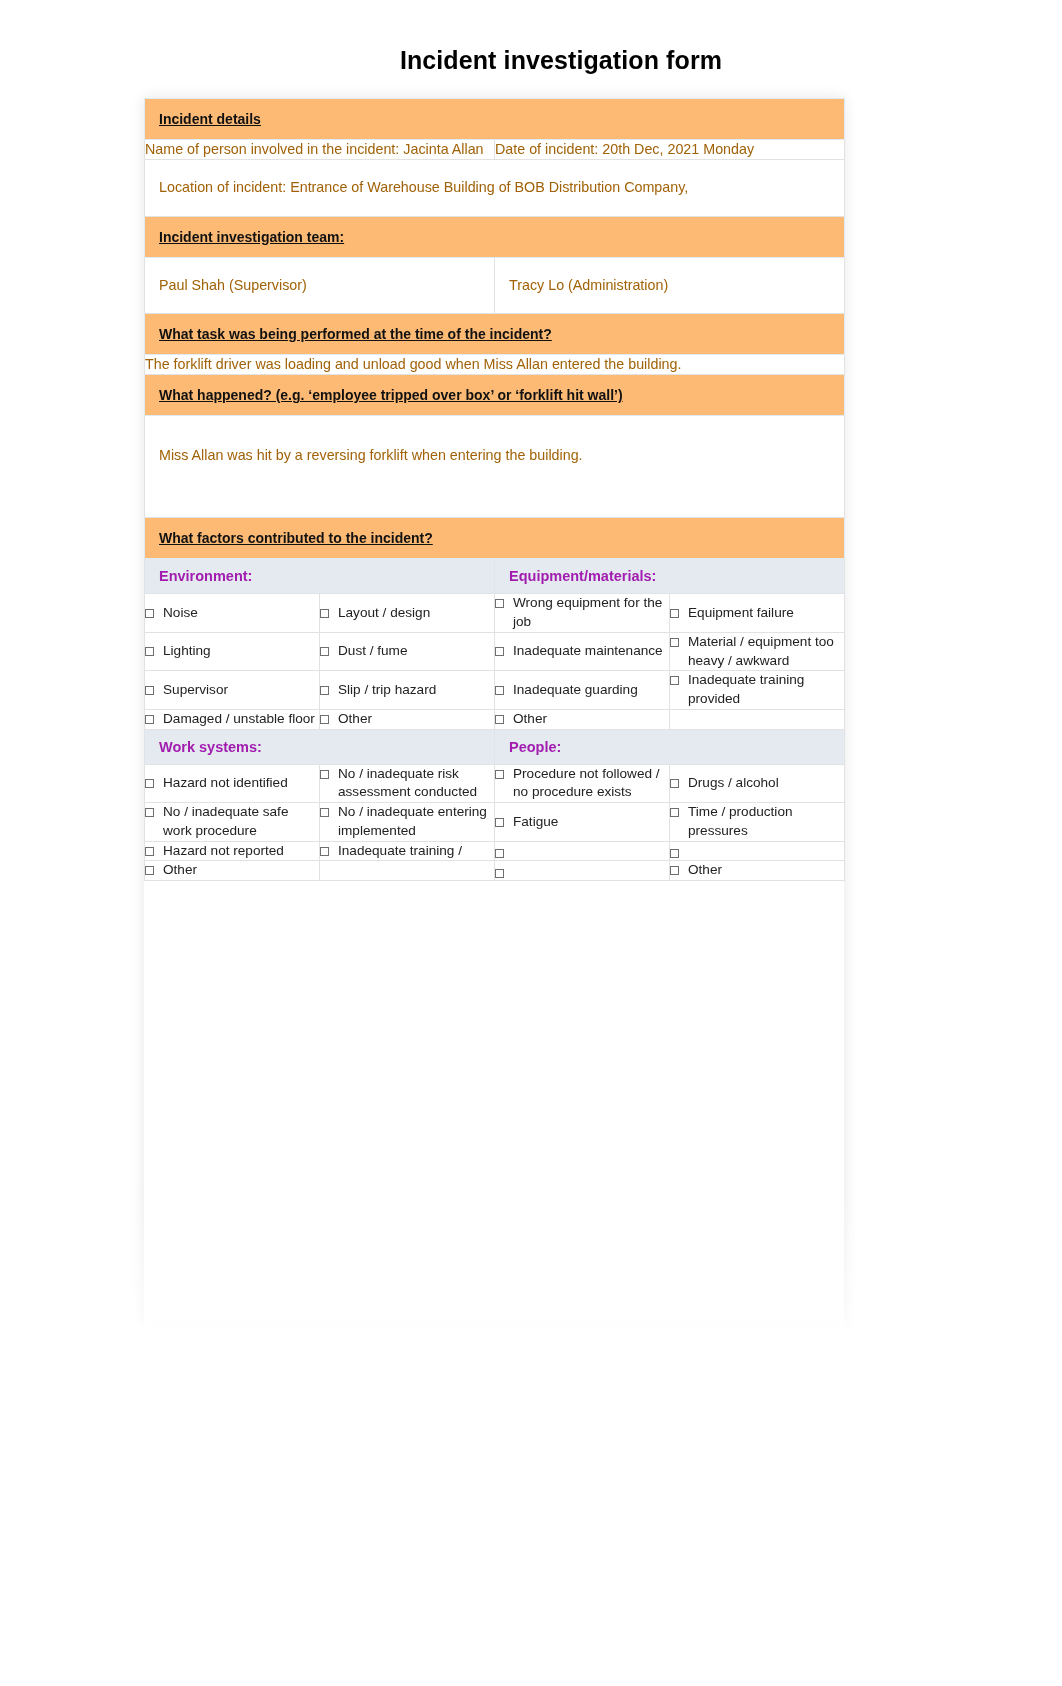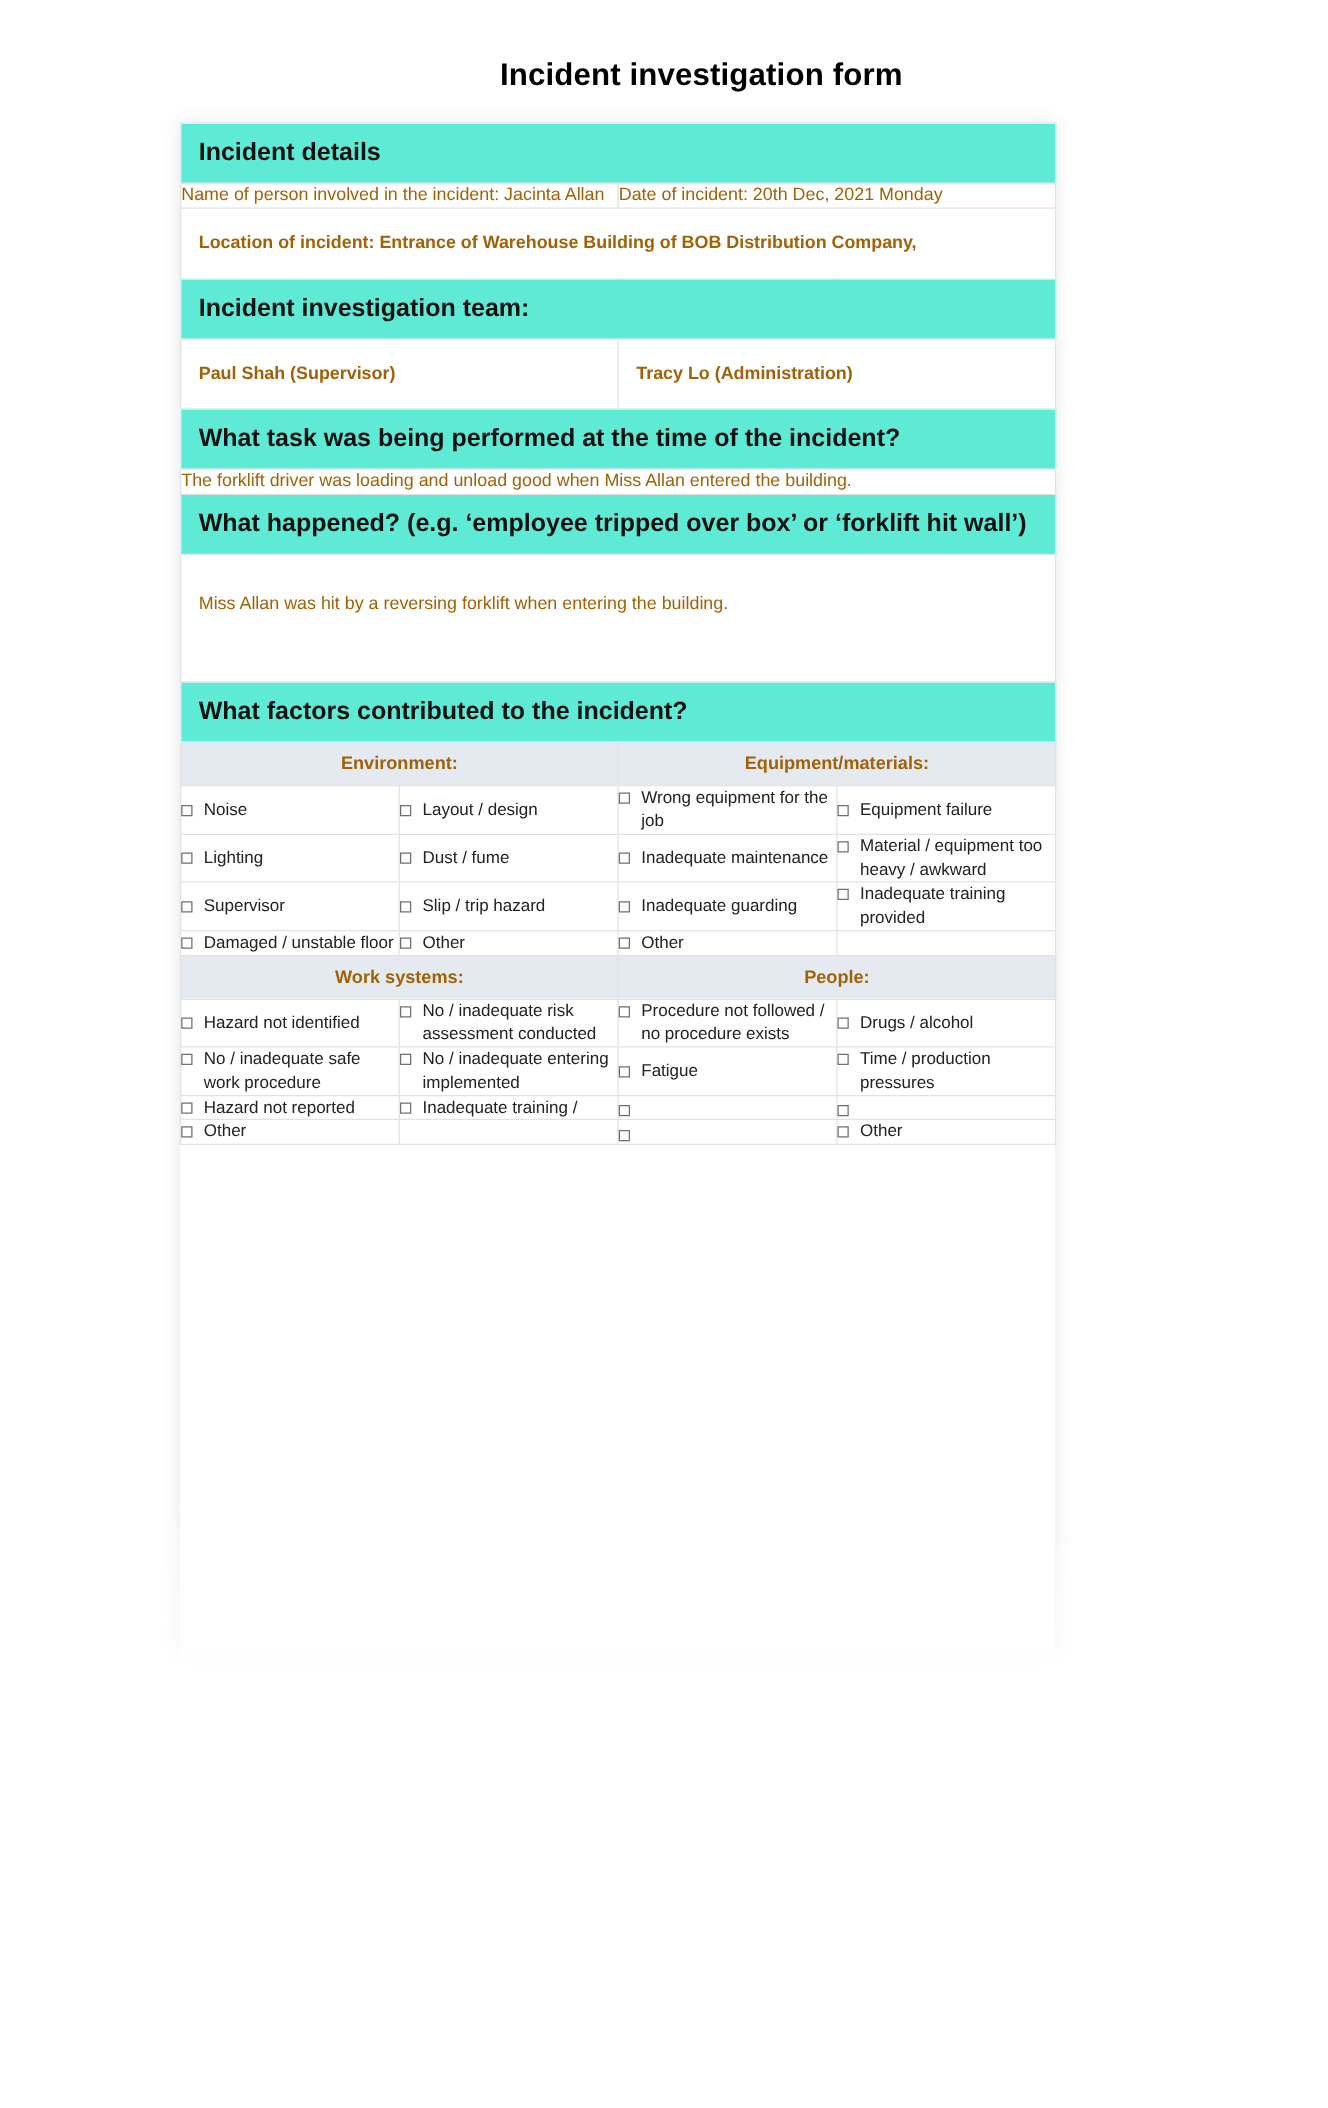--- a/index.html
+++ b/index.html
@@ -26,44 +26,44 @@
     border-collapse:collapse;
     table-layout:fixed;
   }
   .form td{
     border:1px solid #e2e2e2;
     vertical-align:top;
     padding:0;
   }
 
   .sect-head{
-    background:#5eead4;
+    background:#fdba74;
     font-weight:bold;
-    font-size:20px;
+    font-size:14px;
     padding:12px 14px 12px 14px !important;
     color:#111;
     border-color:#dfeaf5 !important;
+    text-decoration:underline;
   }
   .sub-head{
     background:#e4eaf0;
     font-weight:bold;
     font-size:14.5px;
     padding:9px 14px 9px 14px !important;
-    color:#a16207;
+    color:#a21caf;
     border-color:#dfe4e9 !important;
-    text-align:center;
   }
   .cell{
     font-size:14.3px;
     line-height:1.35;
     padding:22px 14px 22px 14px;
     color:#a16207;
     background:#fff;
   }
-  .cell.short{padding:18px 14px 18px 14px;font-weight:bold;}
+  .cell.short{padding:18px 14px 18px 14px;}
   .cell.tall{padding:30px 14px 52px 14px;}
 
   .opt{
     font-size:13.6px;
     line-height:1.38;
     color:#222;
     background:#fff;
     padding:14px 10px 14px 12px;
     vertical-align:middle !important;
   }

